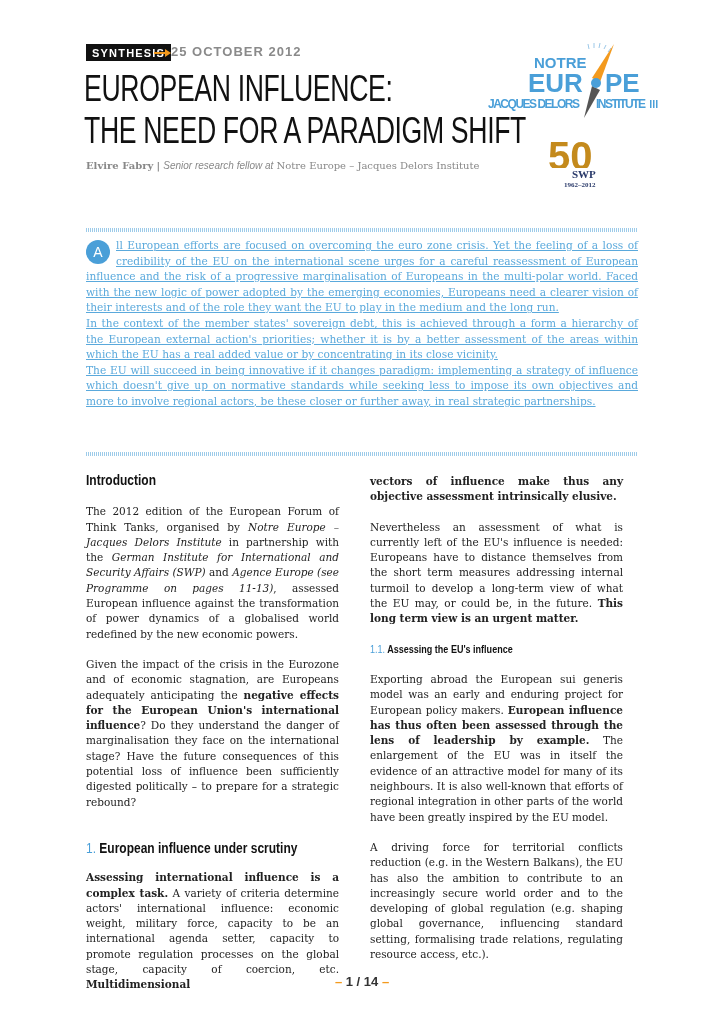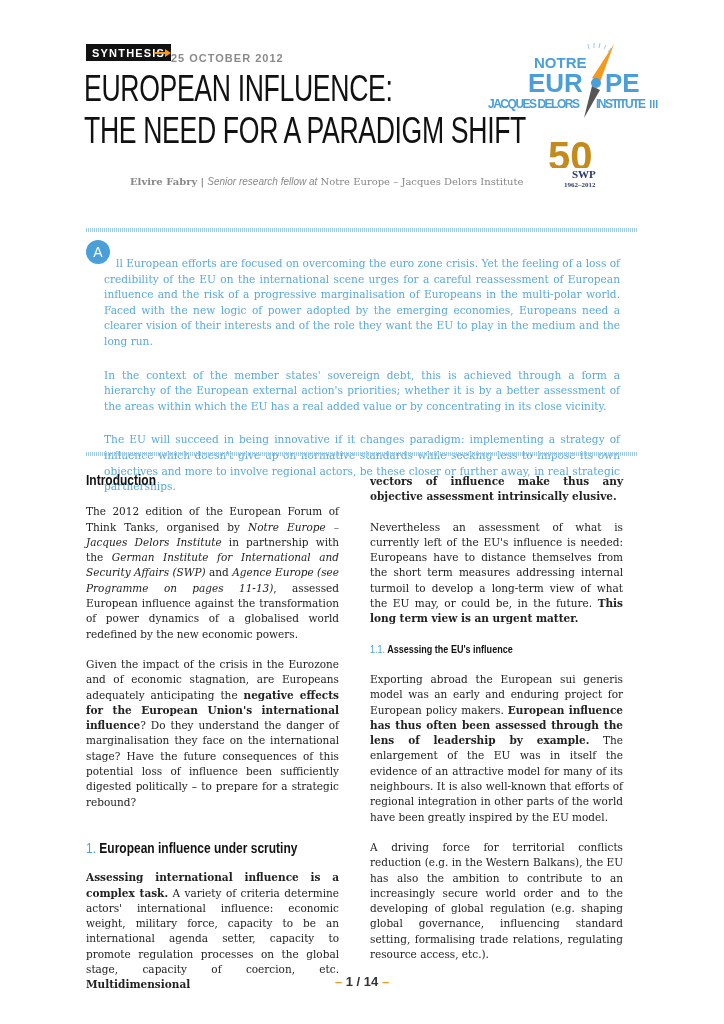--- a/index.html
+++ b/index.html
@@ -1,30 +1,30 @@
 <!DOCTYPE html>
 <html><head>
 <meta charset="utf-8">
 <style>
   html, body { margin:0; padding:0; background:#ffffff; }
   body { width:724px; height:1024px; position:relative; overflow:hidden; font-family:"DejaVu Serif", serif; color:#222; }
   .abs { position:absolute; }
   .tag { left:86px; top:44px; background:#111; color:#fff; font-family:"Liberation Sans", sans-serif; font-weight:bold; font-size:11px; letter-spacing:1.2px; padding:3px 6px 2px 6px; }
   .tag-arrow { left:154px; top:52px; width:12px; height:2px; background:#f39a1e; }
   .tag-arrow:after { content:""; position:absolute; right:-5px; top:-3px; border-left:6px solid #f39a1e; border-top:4px solid transparent; border-bottom:4px solid transparent; }
-  .date { left:171px; top:44px; font-family:"Liberation Sans", sans-serif; font-weight:bold; font-size:11px; color:#8a8a8a; letter-spacing:1px;margin-top:8px; }
+  .date { left:171px; top:44px; font-family:"Liberation Sans", sans-serif; font-weight:bold; font-size:13px; color:#8a8a8a; letter-spacing:1px; }
   .title { left:84px; top:68px; font-family:"Liberation Sans", sans-serif; font-size:37px; line-height:42px; color:#111; transform:scaleX(0.72); transform-origin:left top; white-space:nowrap; letter-spacing:-0.5px; }
-  .byline { left:86px; top:176px; font-size:10px; color:#888; white-space:nowrap;margin-left:44px; }
+  .byline { left:86px; top:160px; font-size:10px; color:#888; white-space:nowrap; }
   .byline b { font-weight:bold; color:#888; }
   .byline i { font-family:"Liberation Sans", sans-serif; }
   .logo { left:488px; top:40px; width:172px; height:80px; }
   .swp { left:540px; top:134px; width:80px; height:56px; }
   .dotline { left:86px; width:552px; height:4px; background-image:repeating-linear-gradient(90deg,#9dcbe9 0 1px, transparent 1px 2px); }
   .abstract { left:86px; top:238px; width:552px; font-size:10.6px; line-height:15.6px; color:#5aa9dc; text-align:justify; }
-  .abstract p { margin:18px; }
+  .abstract p { margin:0;text-decoration:underline; }
   .dropcap { float:left; width:24px; height:24px; border-radius:50%; background:#4a9fd8; color:#fff; font-family:"Liberation Sans", sans-serif; font-size:14px; text-align:center; line-height:24px; margin:2px 6px 0 0; }
   .col { width:268px; font-size:10.5px; line-height:15.3px; color:#222; text-align:justify; }
   .col p { margin:0 15px 15px 0; }
   .h2 { font-family:"Liberation Sans", sans-serif; font-weight:bold; font-size:15px; color:#111; transform:scaleX(0.8); transform-origin:left top; white-space:nowrap; }
   .h2 .num { color:#4a9fd8; font-weight:normal; }
   .h3 { font-family:"Liberation Sans", sans-serif; font-weight:bold; font-size:11px; color:#111; transform:scaleX(0.82); transform-origin:left top; white-space:nowrap; margin:0 0 15px 0; }
   .h3 .num { color:#4a9fd8; font-weight:normal; }
   .pager { left:0; width:724px; top:974px; text-align:center; font-family:"Liberation Sans", sans-serif; font-size:13px; font-weight:bold; color:#333; }
   .pager .dash { color:#f39a1e; }
 </style>

